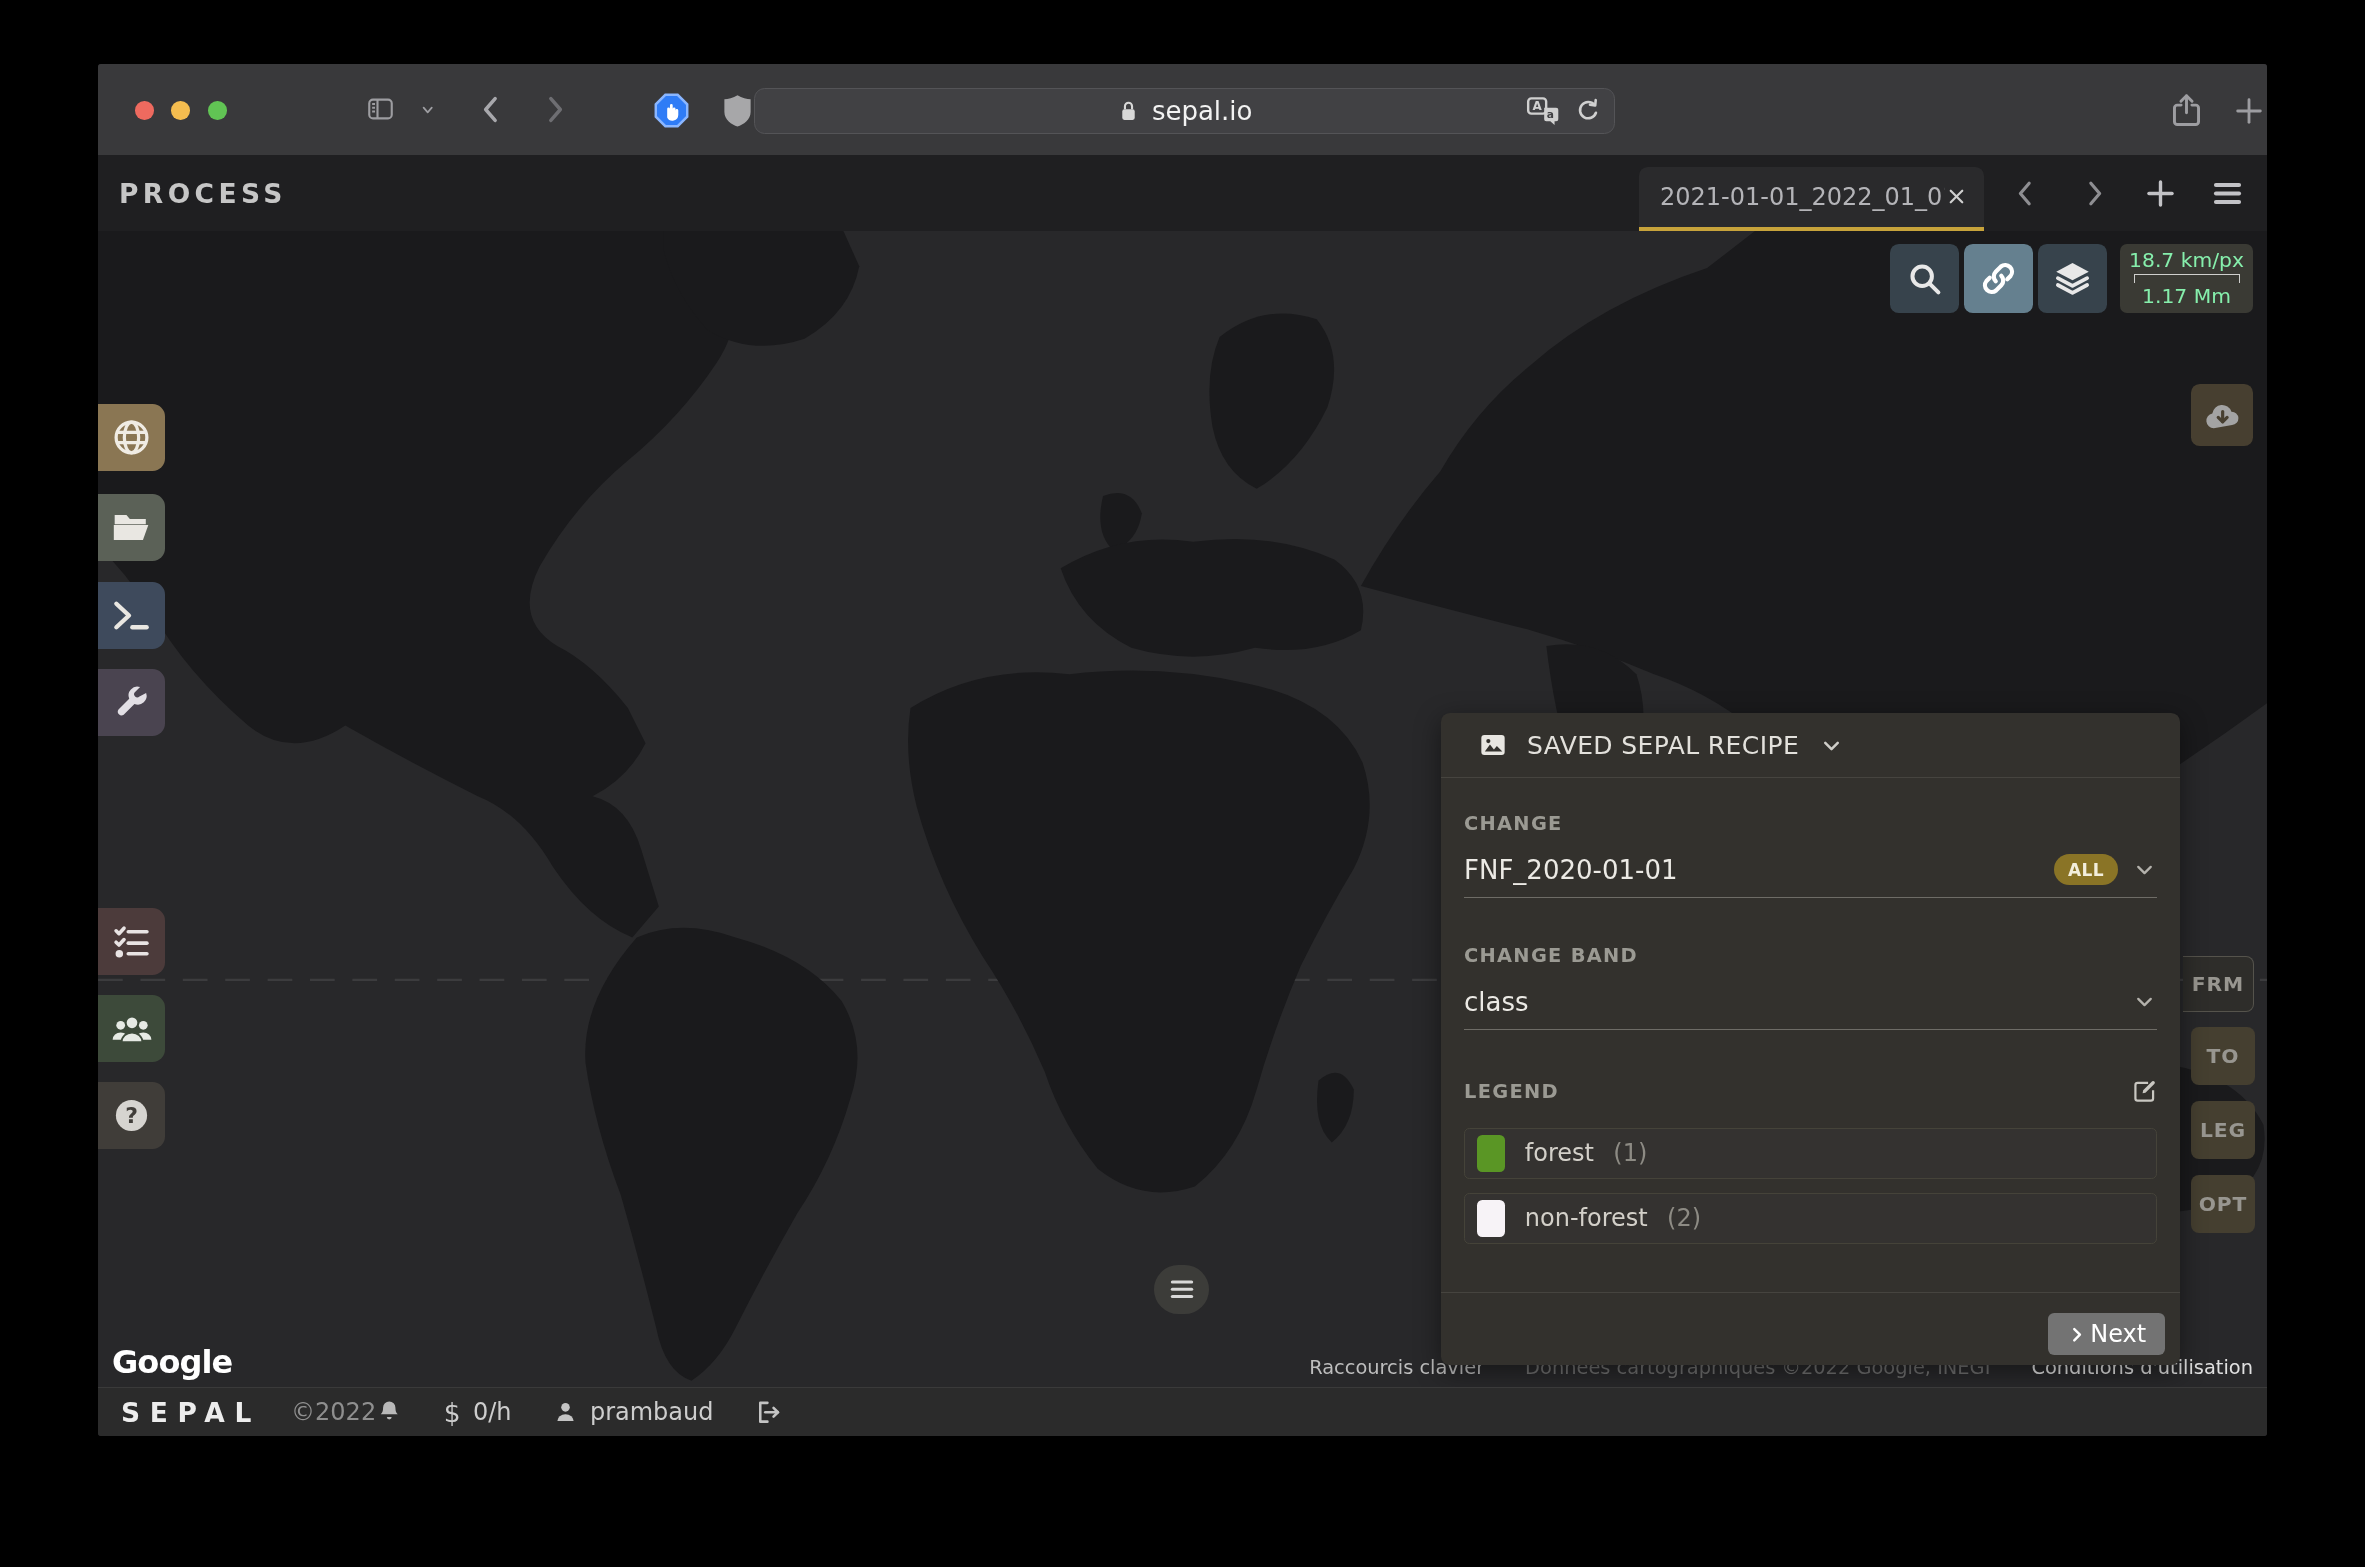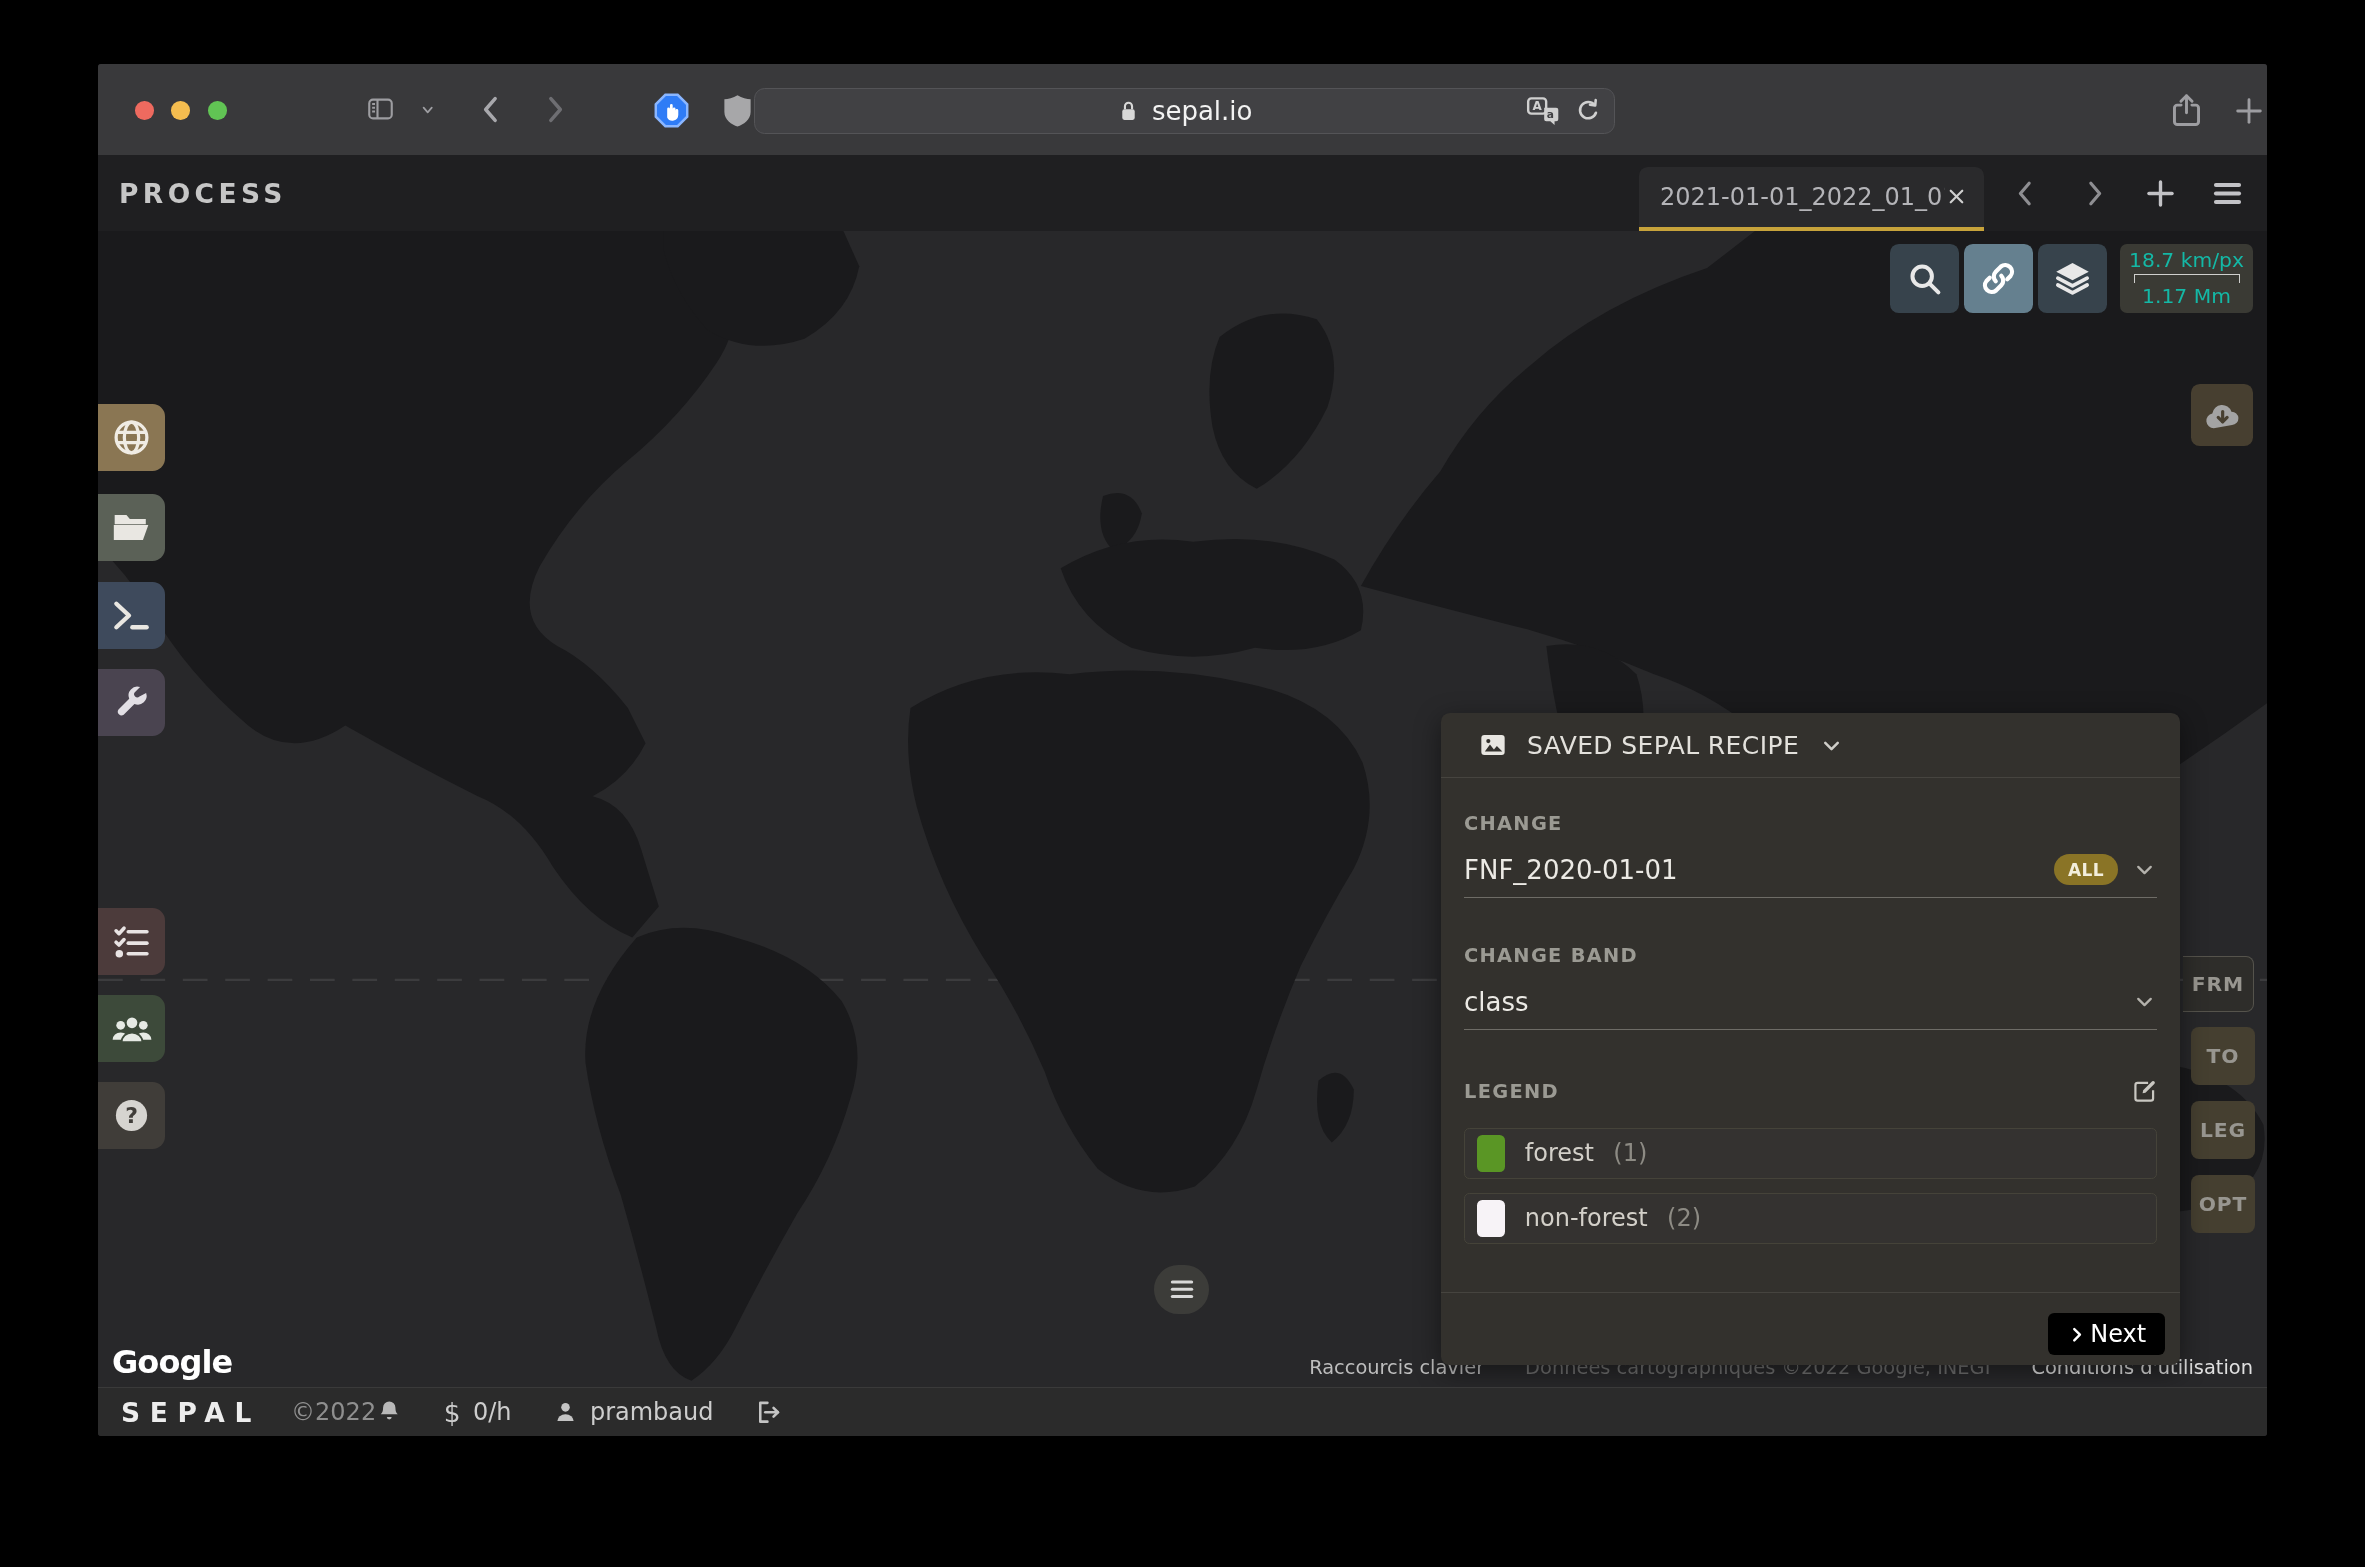--- a/index.html
+++ b/index.html
@@ -25,21 +25,21 @@
   .tab .label{color:#b4b4b8;font-size:24px;white-space:nowrap;overflow:hidden;}
   .navic{position:absolute;top:0;height:76px;display:flex;align-items:center;color:#9a9a9e;}
   
   .map{position:absolute;left:0;top:167px;width:2169px;height:1156px;background:#28282a;}
   
   .map-btn{position:absolute;width:69px;height:69px;border-radius:8.8px;background:#37434c;
            display:flex;align-items:center;justify-content:center;color:#e8e8e8;}
   .map-btn.active{background:#65808f;}
   .scalebox{position:absolute;left:2022px;top:180px;width:133px;height:69px;background:#3a3a34;
             border-radius:7px;display:flex;flex-direction:column;align-items:center;justify-content:center;
-            color:#14b8a6;font-size:20.3px;line-height:1.15;}
+            color:#86efac;font-size:20.3px;line-height:1.15;}
   .bracket{width:104px;height:8px;border-top:1.8px solid #cfcfcd;border-left:1.8px solid #cfcfcd;
            border-right:1.8px solid #cfcfcd;margin:1.8px 0;}
   .cloud-btn{position:absolute;left:2093px;top:320px;width:62px;height:62px;border-radius:8.8px;
              background:#473f30;display:flex;align-items:center;justify-content:center;}
   
   .side-btn{position:absolute;left:0;width:67px;height:67px;border-radius:0 12.4px 12.4px 0;
             display:flex;align-items:center;justify-content:center;color:#e9e7e2;}
   
   .panel{position:absolute;left:1343px;top:649px;width:739px;height:652px;background:#33312d;
          border-radius:8.8px;box-shadow:0 7px 26.5px rgba(0,0,0,.45);z-index:30;color:#e8e6e1;}
@@ -50,21 +50,21 @@
   .fvalue{font-size:26px;color:#eceae5;}
   .underline{border-bottom:1.8px solid #6e6c66;margin-top:12.4px;}
   .badge{background:#8a7426;color:#f3eedb;font-size:17px;font-weight:bold;border-radius:882px;
          padding:5.3px 14px;letter-spacing:0.4px;}
   .legend-row{height:49px;border:0.9px solid #454339;border-radius:5.3px;background:#343230;
               display:flex;align-items:center;gap:19.4px;padding:0 12.4px;margin-bottom:14px;}
   .swatch{width:28px;height:37px;border-radius:5.3px;}
   .lname{font-size:24px;color:#d3d0c9;}
   .lcount{font-size:24px;color:#8d8b84;}
   .panel-divider{position:absolute;left:0;right:0;top:579px;border-top:0.9px solid #46443f;}
-  .next-btn{position:absolute;right:15px;bottom:9.7px;width:117px;height:42px;background:#000000;
+  .next-btn{position:absolute;right:15px;bottom:9.7px;width:117px;height:42px;background:#737373;
             border-radius:6.2px;display:flex;align-items:center;justify-content:center;gap:4px;
             color:#fff;font-size:24px;}
   
   .rtab{position:absolute;left:2093px;width:64px;height:57px;border-radius:8px;background:#453f30;
         display:flex;align-items:center;justify-content:center;color:#989690;
         font-size:20.3px;font-weight:bold;letter-spacing:0.9px;}
   .rtab.frm{left:2085px;width:71px;background:#2e2d2a;border:0.9px solid #55534c;border-left:none;
             border-radius:0 8px 8px 0;box-sizing:border-box;}
   
   .google{position:absolute;left:14px;bottom:55px;color:#fff;font-size:32px;font-weight:bold;

